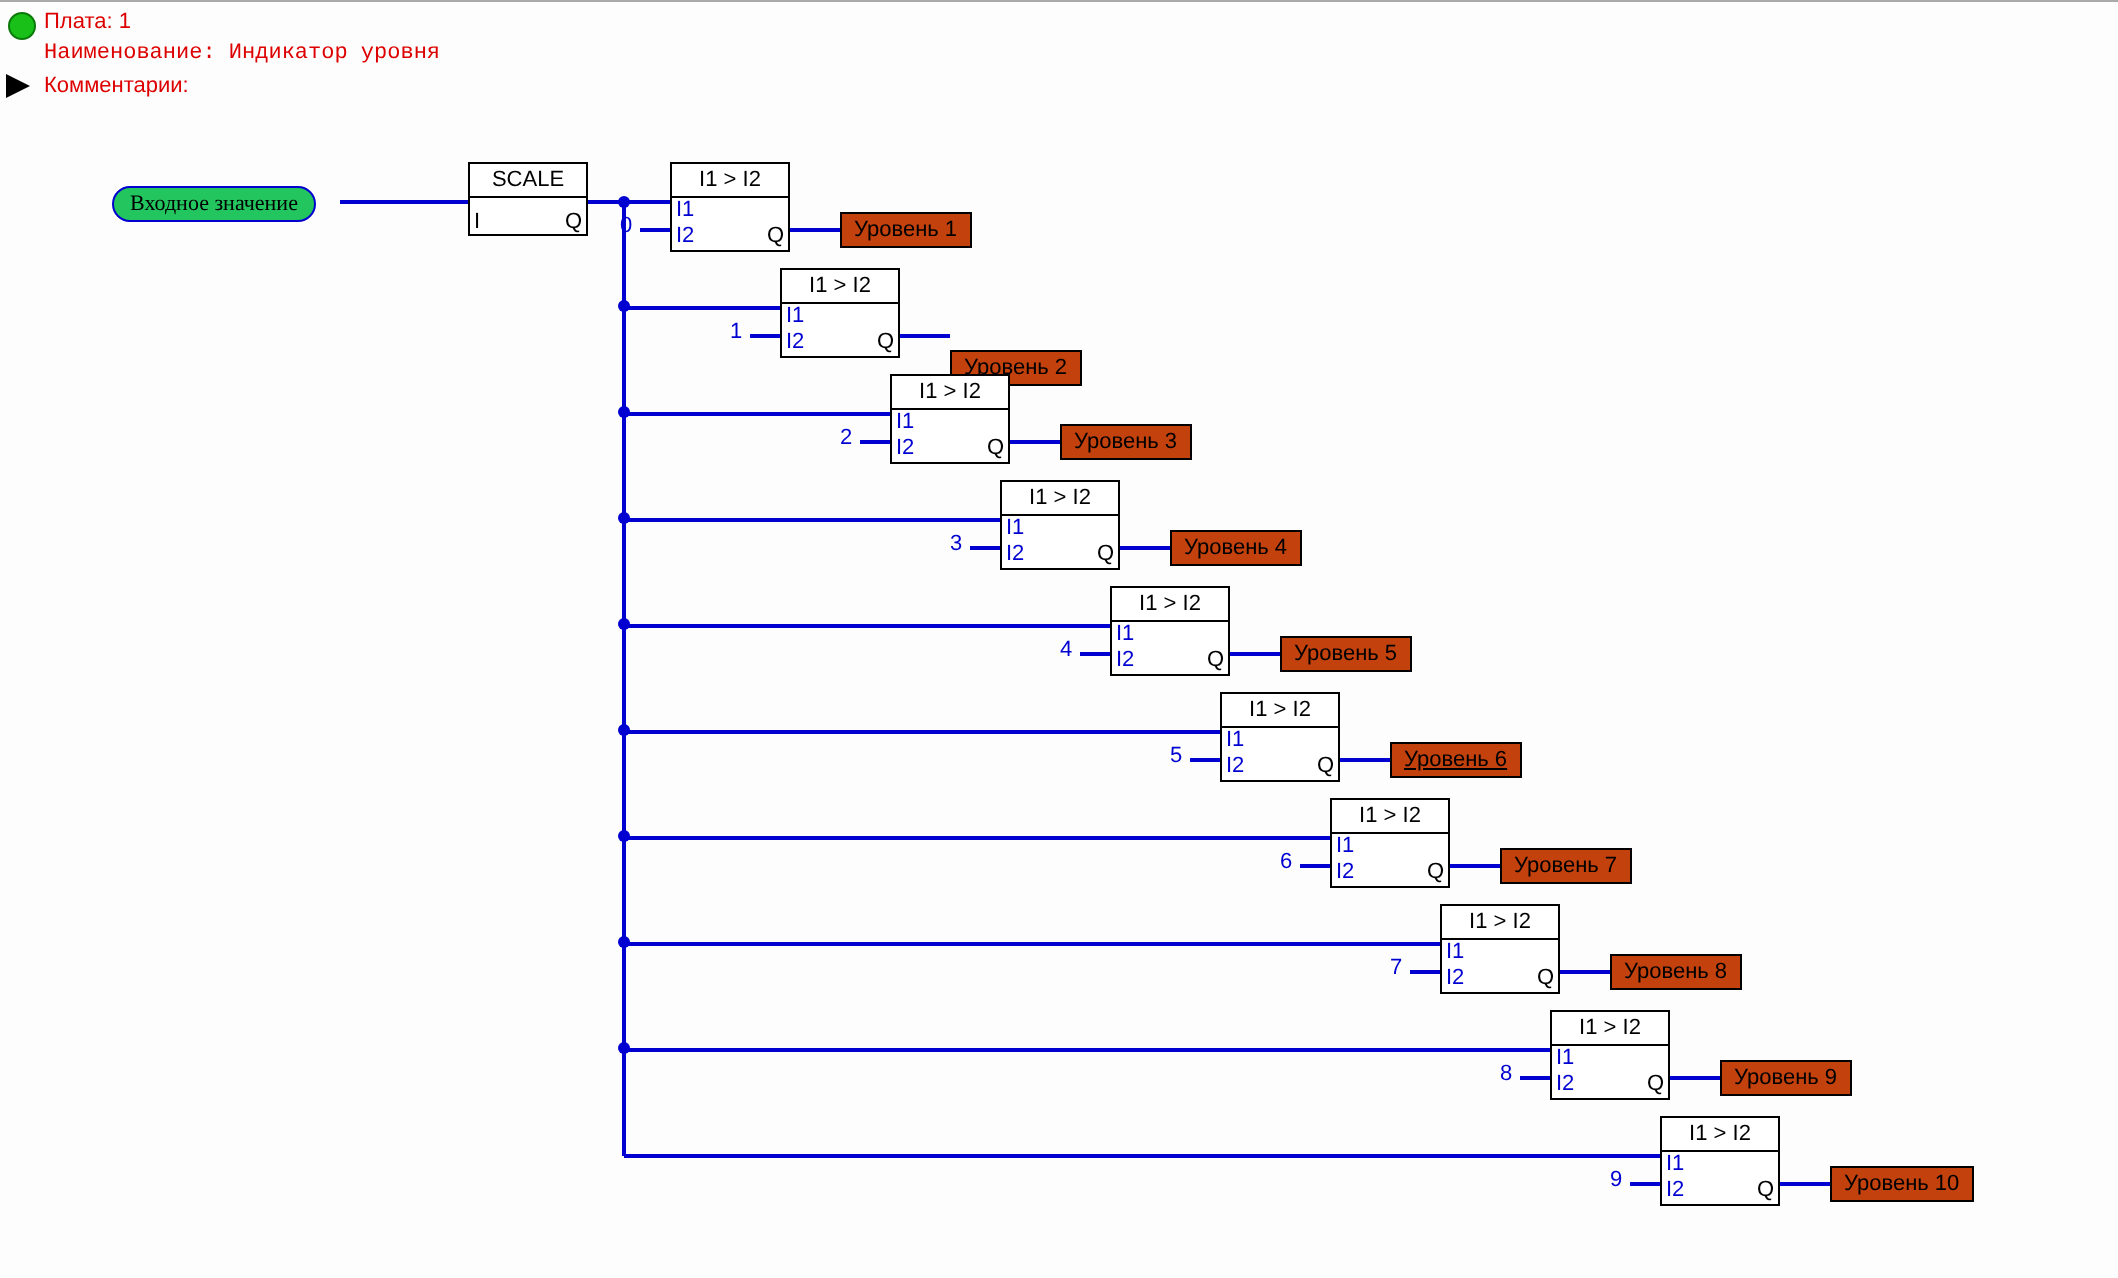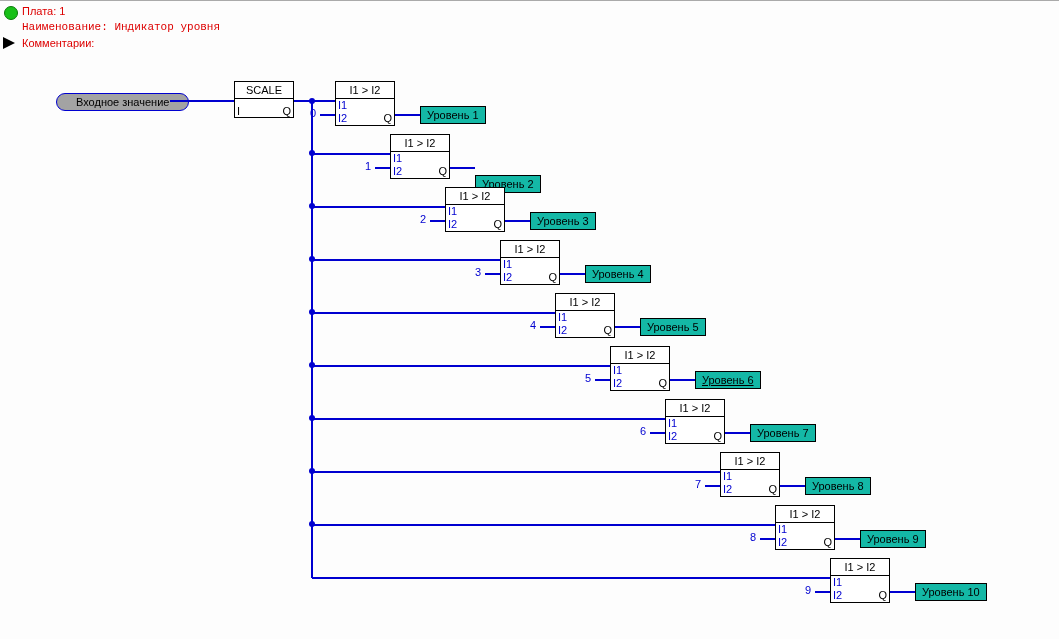--- a/index.html
+++ b/index.html
@@ -63,35 +63,36 @@
   .pin.i1{top:0px;}
   .pin.i2{top:13px;}
   .pin.q{top:13px;}
   .pin.qsc{top:6px;}
   
   .scale .body{height:18px;}
   
   .outbox{
     position:absolute;
     border:1px solid #000;
-    background:#14b8a6;
+    background:#c2410c;
     font-size:11px;
     padding:2px 6px;
     white-space:nowrap;
   }
   
   .inbox{
     position:absolute;
     border:1.5px solid #0000d0;
-    background:#a3a3a3;
+    background:#22c55e;
     border-radius:9px;
     font-size:11px;
-    padding:2px 19px;
+    padding:2px 8px;
     color:#000;
     white-space:nowrap;
+    font-family:Liberation Serif, serif;
   }
   
   .wire{
     position:absolute;
     background:#0000d0;
   }
   .wire.h{height:2px;}
   .wire.v{width:2px;}
   .node{
     position:absolute;width:6px;height:6px;border-radius:50%;

